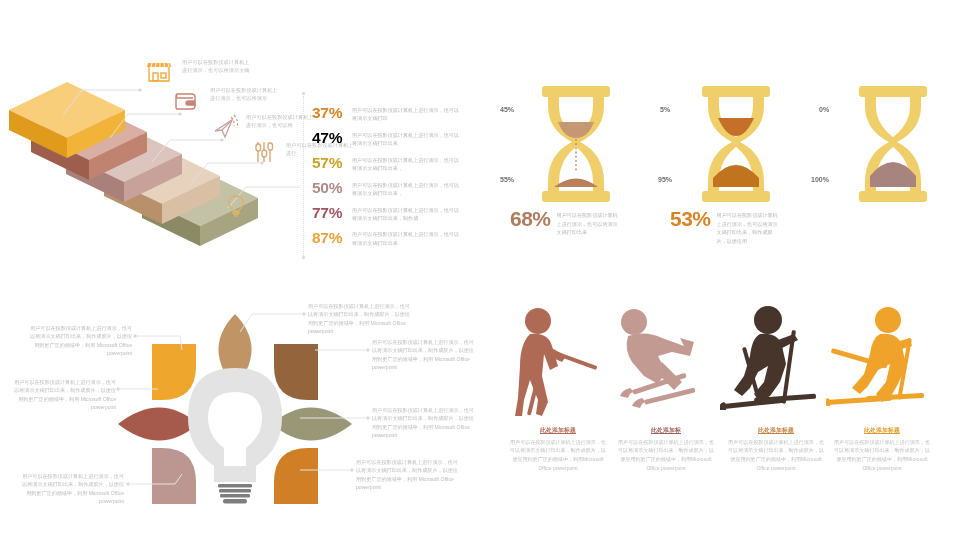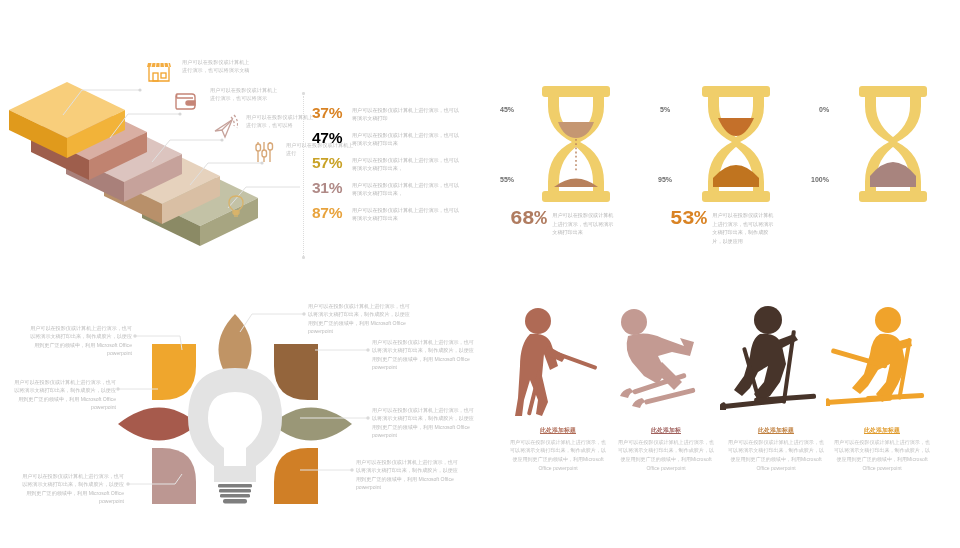--- a/index.html
+++ b/index.html
@@ -41,21 +41,21 @@
     position:absolute; width:2.5px; height:2.5px; border-radius:50%;
     background:#dcdcdc;
   }
 
   
   #q2 { left:480px; top:0; width:480px; height:274px; }
   .hg-group { position:absolute; top:86px; }
   .hg-side { position:absolute; font-size:7px; color:#6d6d6d; font-weight:bold;}
   .hg-cap { position:absolute; top:208px; display:flex; align-items:flex-start;}
   .hg-big {
-    font-size:21px; font-weight:bold; line-height:1; letter-spacing:-0.5px;font-family:Liberation Mono, monospace;
+    font-size:21px; font-weight:bold; line-height:1; letter-spacing:-0.5px;
   }
   .hg-desc {
     font-size:5.1px; line-height:1.68; color:#b5b5b5;
     width:68px; padding-left:6px; padding-top:3px;
   }
 
   
   #q3 { left:0; top:274px; width:480px; height:274px; }
   .flower-wrap { position:absolute; left:110px; top:22px; }
   .fnote {
@@ -208,22 +208,26 @@
     </div>
     <div class="prow">
       <div class="pnum" style="color:#000000">47%</div>
       <div class="ptxt">用户可以在投影仪或计算机上进行演示，也可以将演示文稿打印出来</div>
     </div>
     <div class="prow">
       <div class="pnum" style="color:#C9A227">57%</div>
       <div class="ptxt">用户可以在投影仪或计算机上进行演示，也可以将演示文稿打印出来，</div>
     </div>
     <div class="prow">
-      <div class="pnum" style="color:#B08A87">31%</div>
+      <div class="pnum" style="color:#B08A87">50%</div>
       <div class="ptxt">用户可以在投影仪或计算机上进行演示，也可以将演示文稿打印出来，</div>
+    </div>
+    <div class="prow">
+      <div class="pnum" style="color:#A0565E">77%</div>
+      <div class="ptxt">用户可以在投影仪或计算机上进行演示，也可以将演示文稿打印出来，制作成</div>
     </div>
     <div class="prow">
       <div class="pnum" style="color:#E8A33D">87%</div>
       <div class="ptxt">用户可以在投影仪或计算机上进行演示，也可以将演示文稿打印出来</div>
     </div>
   </div>
 </div>
 
 <div class="slide" id="q2">
 

